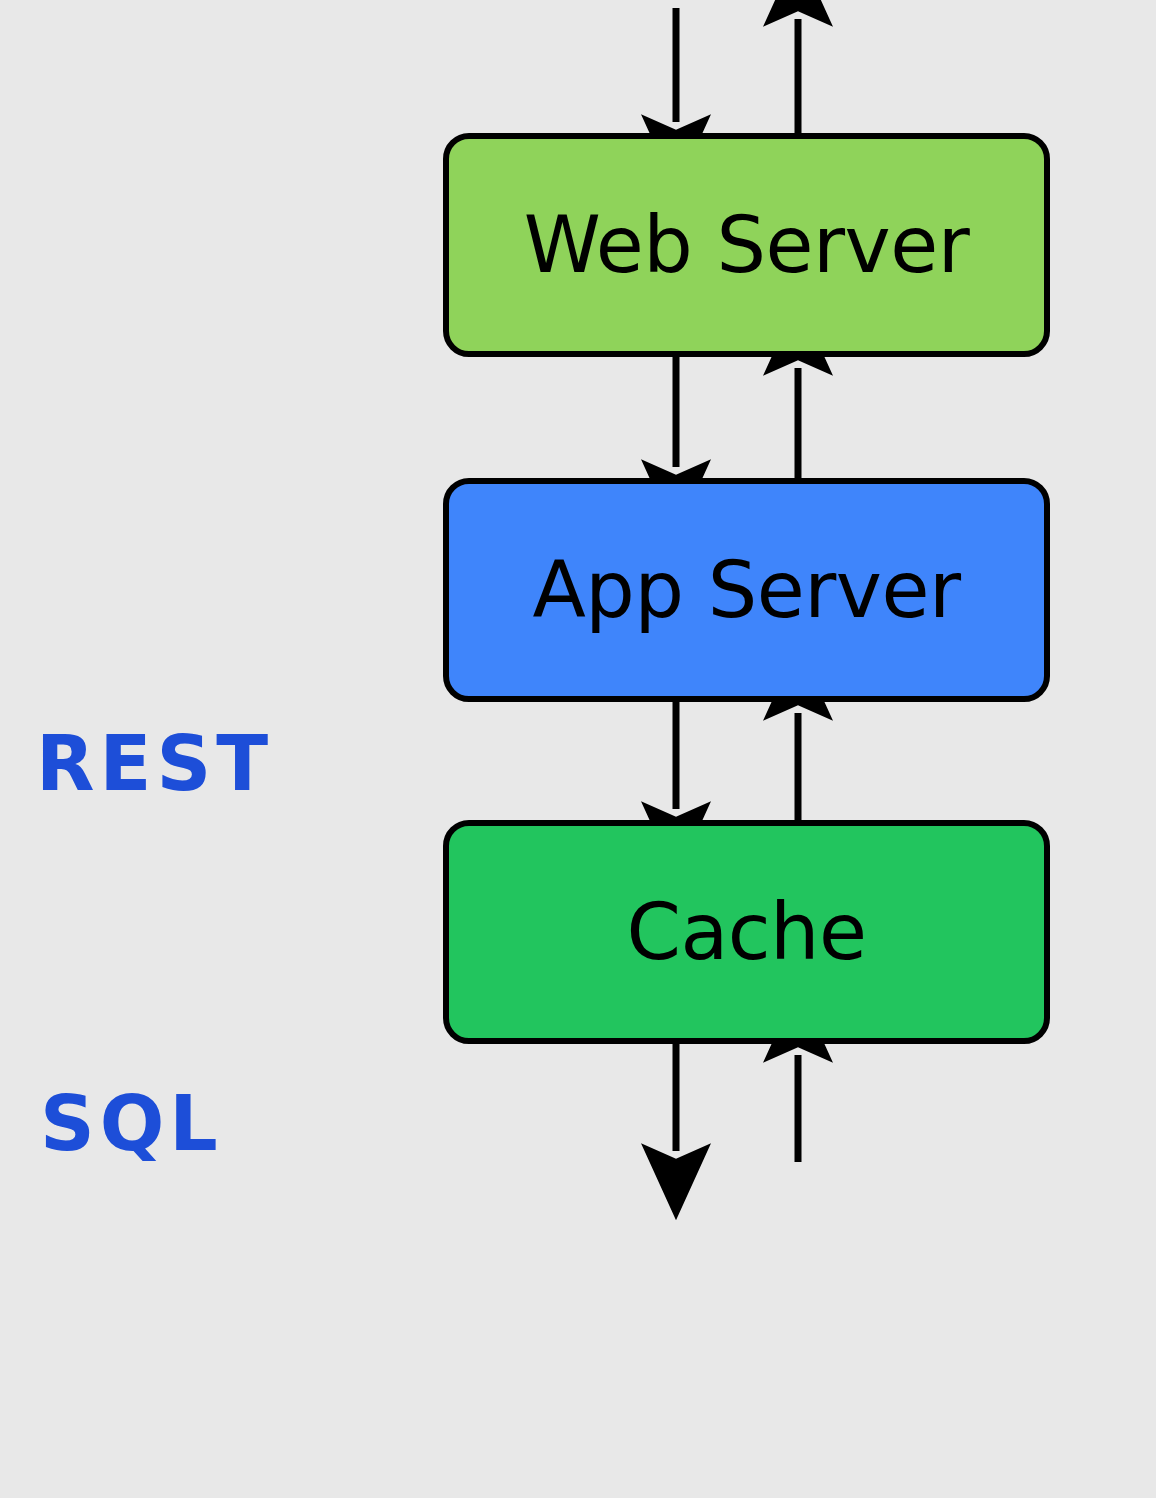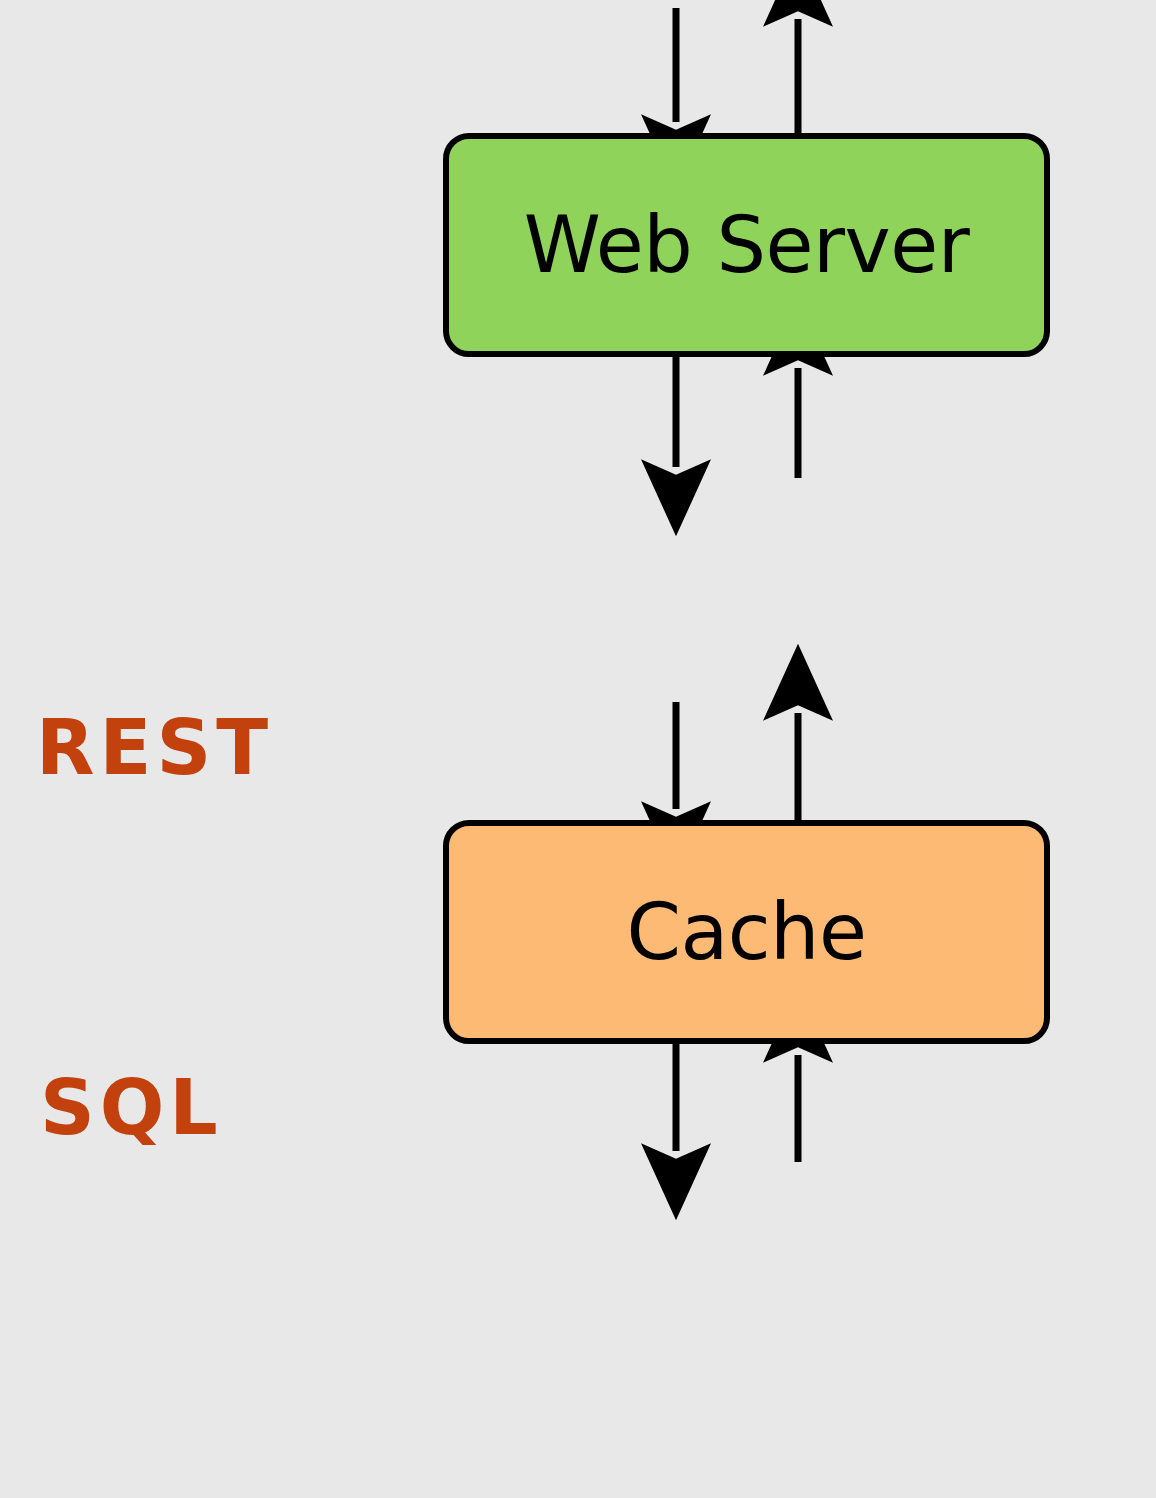--- a/index.html
+++ b/index.html
@@ -35,42 +35,43 @@
     font-family: "DejaVu Sans", sans-serif;
     font-size: 78px;
     font-weight: 400;
     color: #000000;
     line-height: 1;
     letter-spacing: -0.5px;
     white-space: nowrap;
   }
   #node-web    { top: 133px;  background: #8fd35a; }
   #node-app    { top: 478px;  background: #3f85fb; }
-  #node-cache  { top: 820px;  background: #fdba74; }
+  #node-cache  { top: 820px;  background: #22c55e; }
   #node-db     { top: 1162px; background: #fa3b17; }
 
   .edge-svg {
     position: absolute;
     left: 0;
     top: 0;
     width: 1156px;
     height: 1498px;
     pointer-events: none;
     overflow: visible;
   }
 
   .side-label {
     position: absolute;
     font-family: "DejaVu Sans", sans-serif;
     font-weight: bold;
     font-size: 76px;
     letter-spacing: 5px;
-    color: #c2410c;
+    color: #1d4ed8;
     line-height: 1;
     white-space: nowrap;
+    margin-top: 16px;
   }
   #label-rest { left: 36px; top: 710px; }
   #label-sql  { left: 40px; top: 1070px; }
 </style>
 </head>
 <body>
 
 <div id="stage">
 
   <svg class="edge-svg" viewBox="0 0 1156 1498" width="1156" height="1498" xmlns="http://www.w3.org/2000/svg">
@@ -113,20 +114,23 @@
 
     <g>
       <line x1="798" y1="1162" x2="798" y2="1055" stroke="#000000" stroke-width="7" marker-end="url(#ah-up)"></line>
     </g>
   </svg>
 
   <div class="node" id="node-web">
     <span class="node-label">Web Server</span>
   </div>
 
+  <div class="node" id="node-app">
+    <span class="node-label">App Server</span>
+  </div>
 
   <div class="node" id="node-cache">
     <span class="node-label">Cache</span>
   </div>
 
 
   <div class="side-label" id="label-rest">REST</div>
 
   <div class="side-label" id="label-sql">SQL</div>
 

